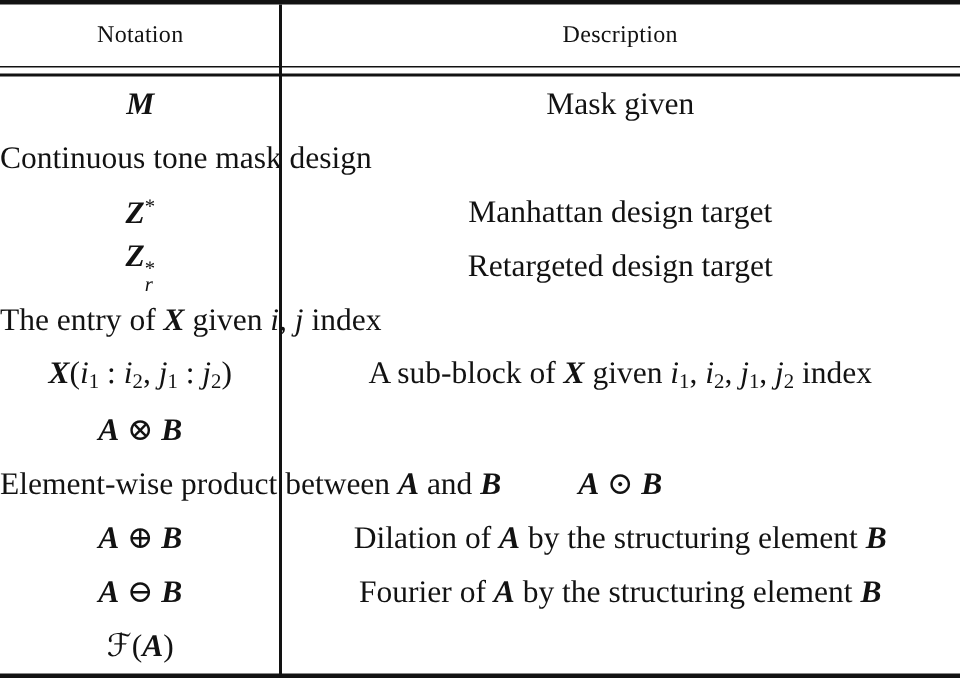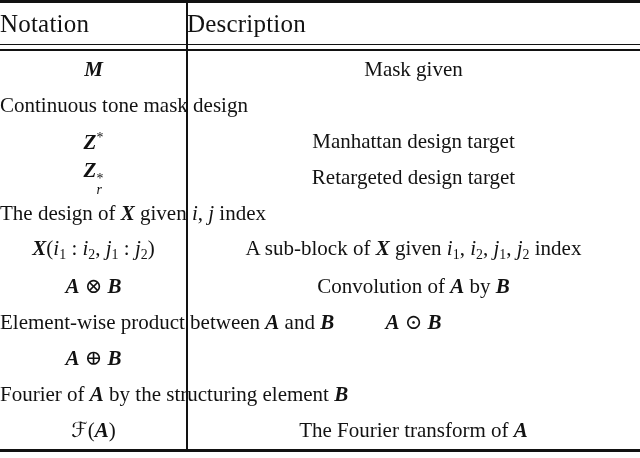--- a/index.html
+++ b/index.html
@@ -12,21 +12,21 @@
     font-family: "Liberation Serif", "DejaVu Serif", serif;
     overflow: hidden;
   }
   .rule-top { height: 3px; background: #121212; }
   .thead {
     display: grid;
     grid-template-columns: 187px 1fr;
     height: 41px;
     align-items: center;
   }
-  .th { font-size: 25px; text-align: left; letter-spacing: 0.2px; }
+  .th { font-size: 16px; text-align: center; letter-spacing: 0.2px; }
   .rule-mid .l1 { height: 1px; background: #121212; }
   .rule-mid .gap { height: 4px; background: transparent; }
   .rule-mid .l2 { height: 2px; background: #121212; }
   .tbody { display: flex; flex-direction: column; }
   .trow {
     display: grid;
     grid-template-columns: 187px 1fr;
     height: 36.2px;
     align-items: center;
   }
@@ -86,41 +86,41 @@
       </div>
       <div class="trow">
         <div class="cell"><span class="seg-bi">Z</span><span class="seg-sup">*</span></div>
         <div class="cell"><span class="seg-n">Manhattan design target</span></div>
       </div>
       <div class="trow">
         <div class="cell"><span class="seg-bi">Z</span><span class="seg-stack"><span class="st-sup">*</span><span class="st-sub">r</span></span></div>
         <div class="cell"><span class="seg-n">Retargeted design target</span></div>
       </div>
       <div class="trow">
-        <div class="cell"><span class="seg-n">The design of </span><span class="seg-bi">X</span><span class="seg-n"> given </span><span class="seg-i">i</span><span class="seg-n">, </span><span class="seg-i">j</span><span class="seg-n"> index</span></div>
+        <div class="cell"><span class="seg-n">The entry of </span><span class="seg-bi">X</span><span class="seg-n"> given </span><span class="seg-i">i</span><span class="seg-n">, </span><span class="seg-i">j</span><span class="seg-n"> index</span></div>
       </div>
       <div class="trow">
         <div class="cell"><span class="seg-bi">X</span><span class="seg-n">(</span><span class="seg-i">i</span><span class="seg-sub">1</span><span class="seg-n"> : </span><span class="seg-i">i</span><span class="seg-sub">2</span><span class="seg-n">, </span><span class="seg-i">j</span><span class="seg-sub">1</span><span class="seg-n"> : </span><span class="seg-i">j</span><span class="seg-sub">2</span><span class="seg-n">)</span></div>
         <div class="cell"><span class="seg-n">A sub-block of </span><span class="seg-bi">X</span><span class="seg-n"> given </span><span class="seg-i">i</span><span class="seg-sub">1</span><span class="seg-n">, </span><span class="seg-i">i</span><span class="seg-sub">2</span><span class="seg-n">, </span><span class="seg-i">j</span><span class="seg-sub">1</span><span class="seg-n">, </span><span class="seg-i">j</span><span class="seg-sub">2</span><span class="seg-n"> index</span></div>
       </div>
       <div class="trow">
         <div class="cell"><span class="seg-bi">A</span><span class="seg-n"> ⊗ </span><span class="seg-bi">B</span></div>
-        <div class="cell"><span class="seg-n">Convolution of </span><span class="seg-bi">A</span><span class="seg-n"> by </span><span class="seg-bi">B</span></div>
       </div>
       <div class="trow">
         <div class="cell"><span class="seg-n">Element-wise product between </span><span class="seg-bi">A</span><span class="seg-n"> and </span><span class="seg-bi">B</span></div>
         <div class="cell"><span class="seg-bi">A</span><span class="seg-n"> ⊙ </span><span class="seg-bi">B</span></div>
       </div>
       <div class="trow">
         <div class="cell"><span class="seg-bi">A</span><span class="seg-n"> ⊕ </span><span class="seg-bi">B</span></div>
+        <div class="cell"><span class="seg-n">Dilation of </span><span class="seg-bi">A</span><span class="seg-n"> by the structuring element </span><span class="seg-bi">B</span></div>
       </div>
       <div class="trow">
+        <div class="cell"><span class="seg-bi">A</span><span class="seg-n"> ⊖ </span><span class="seg-bi">B</span></div>
         <div class="cell"><span class="seg-n">Fourier of </span><span class="seg-bi">A</span><span class="seg-n"> by the structuring element </span><span class="seg-bi">B</span></div>
       </div>
       <div class="trow">
         <div class="cell"><span class="seg-scr">ℱ</span><span class="seg-n">(</span><span class="seg-bi">A</span><span class="seg-n">)</span></div>
-        <div class="cell"><span class="seg-n">The Fourier transform of </span><span class="seg-bi">A</span></div>
       </div>
     </div>
 
   <div class="rule-bottom"></div>
   <div class="vline"></div>
 </div>
 
 </body></html>

